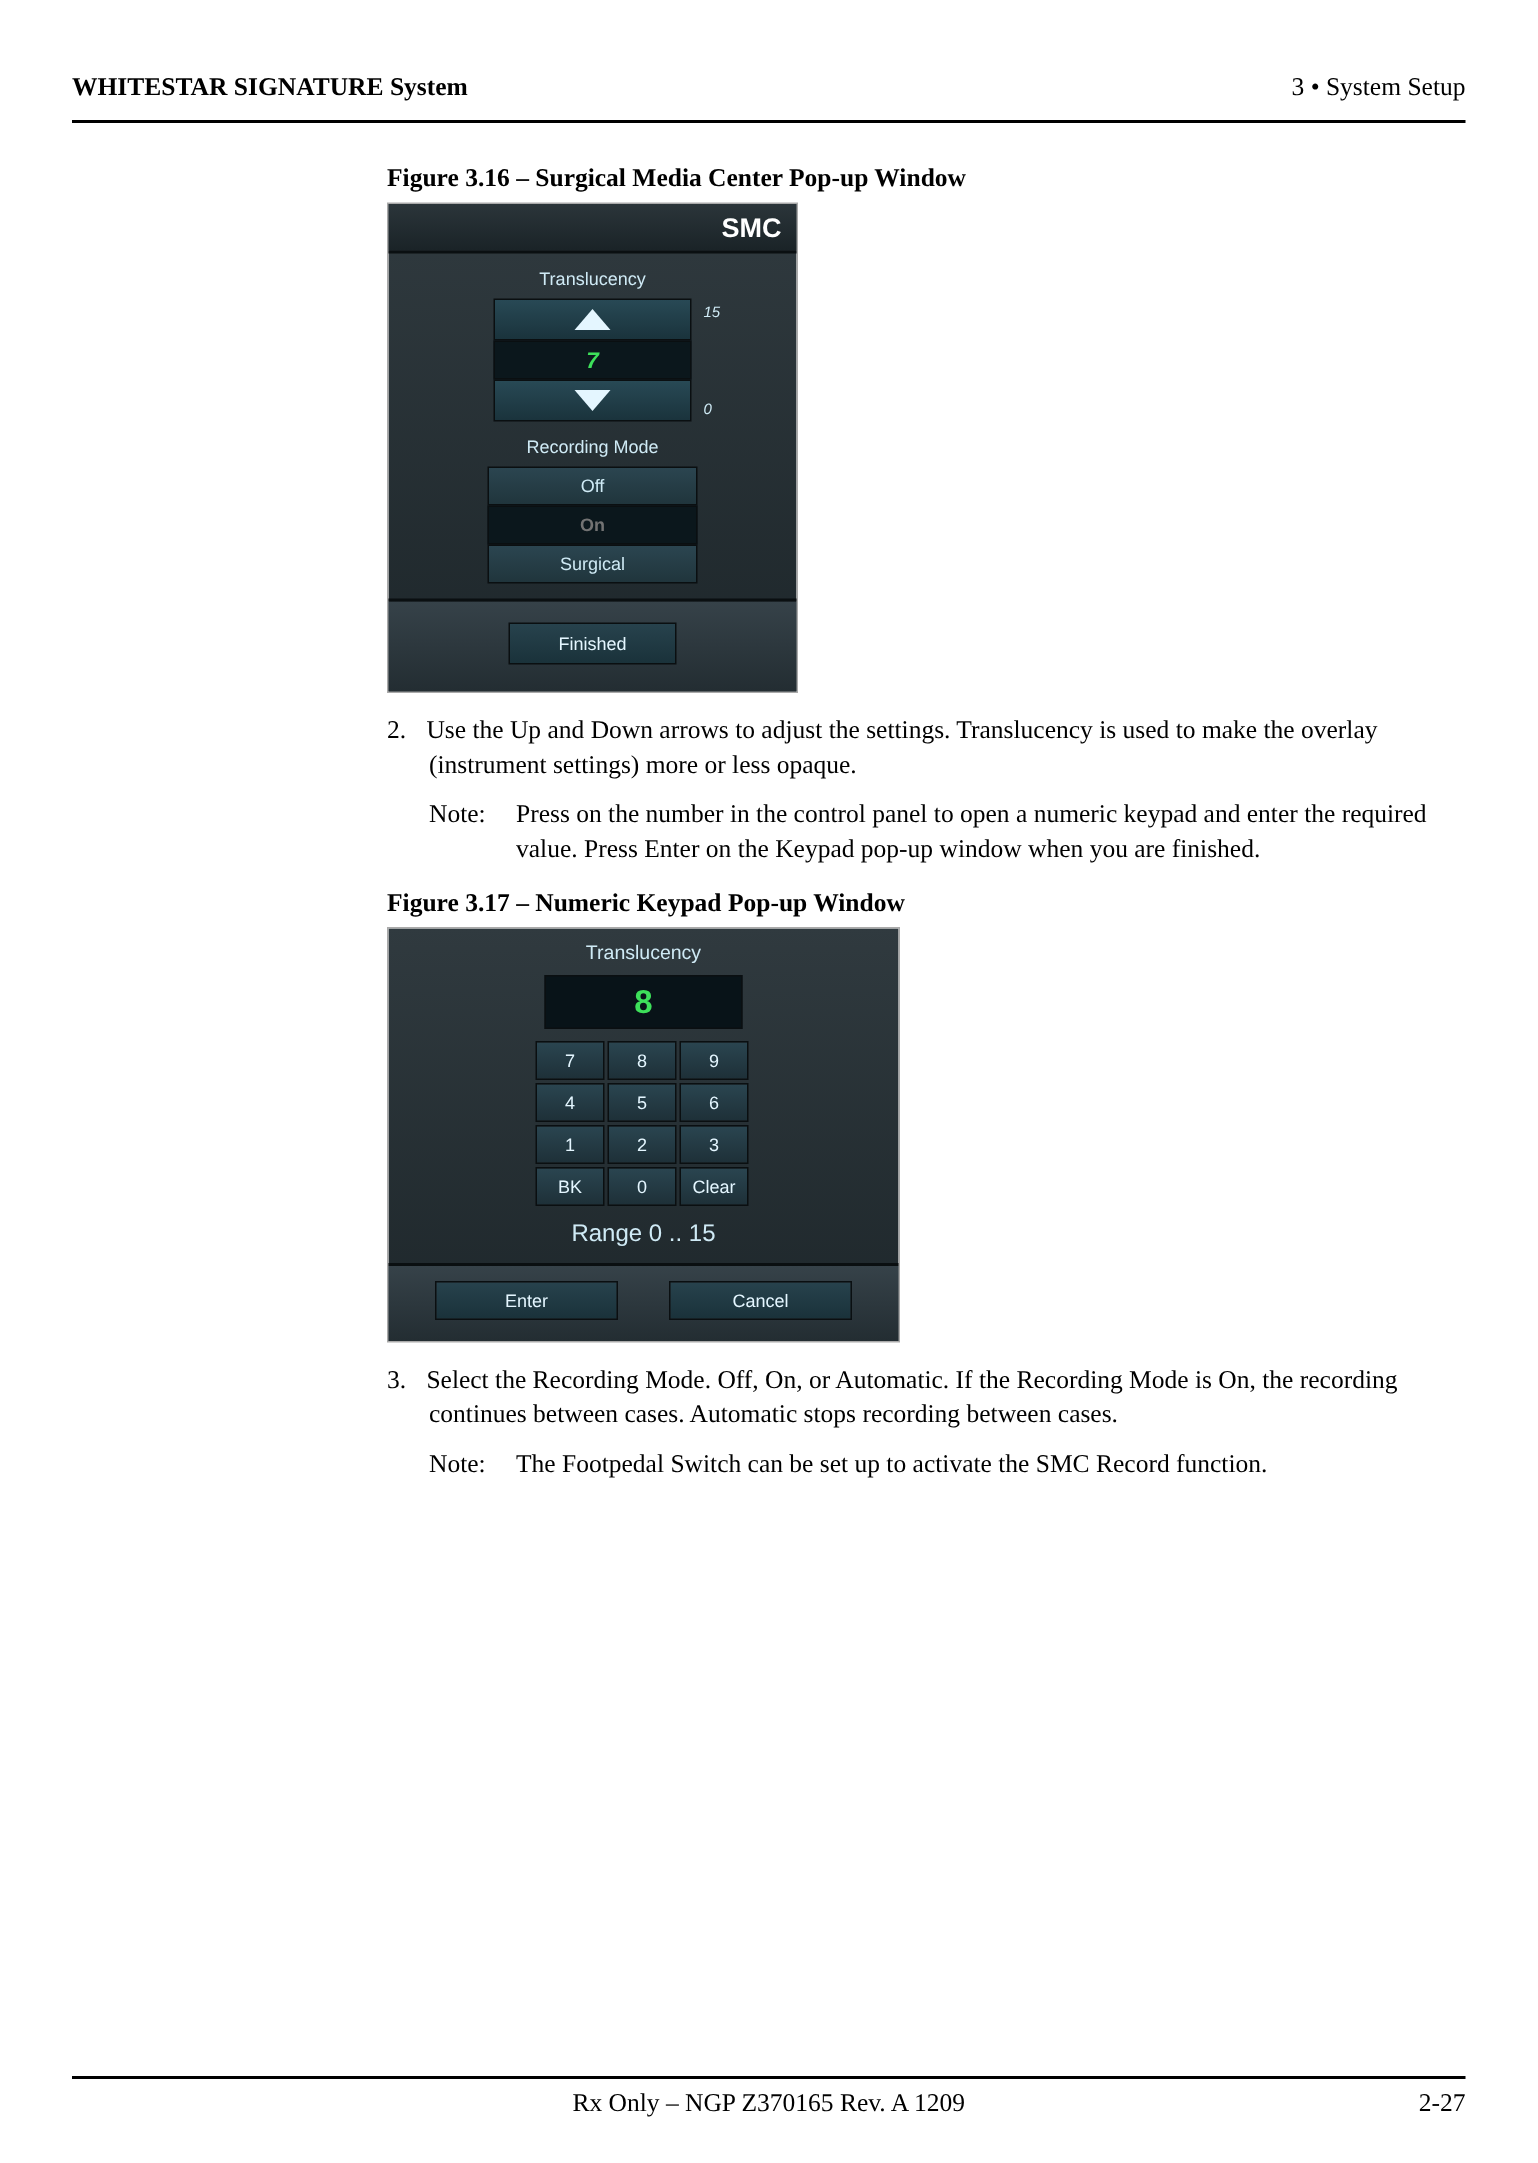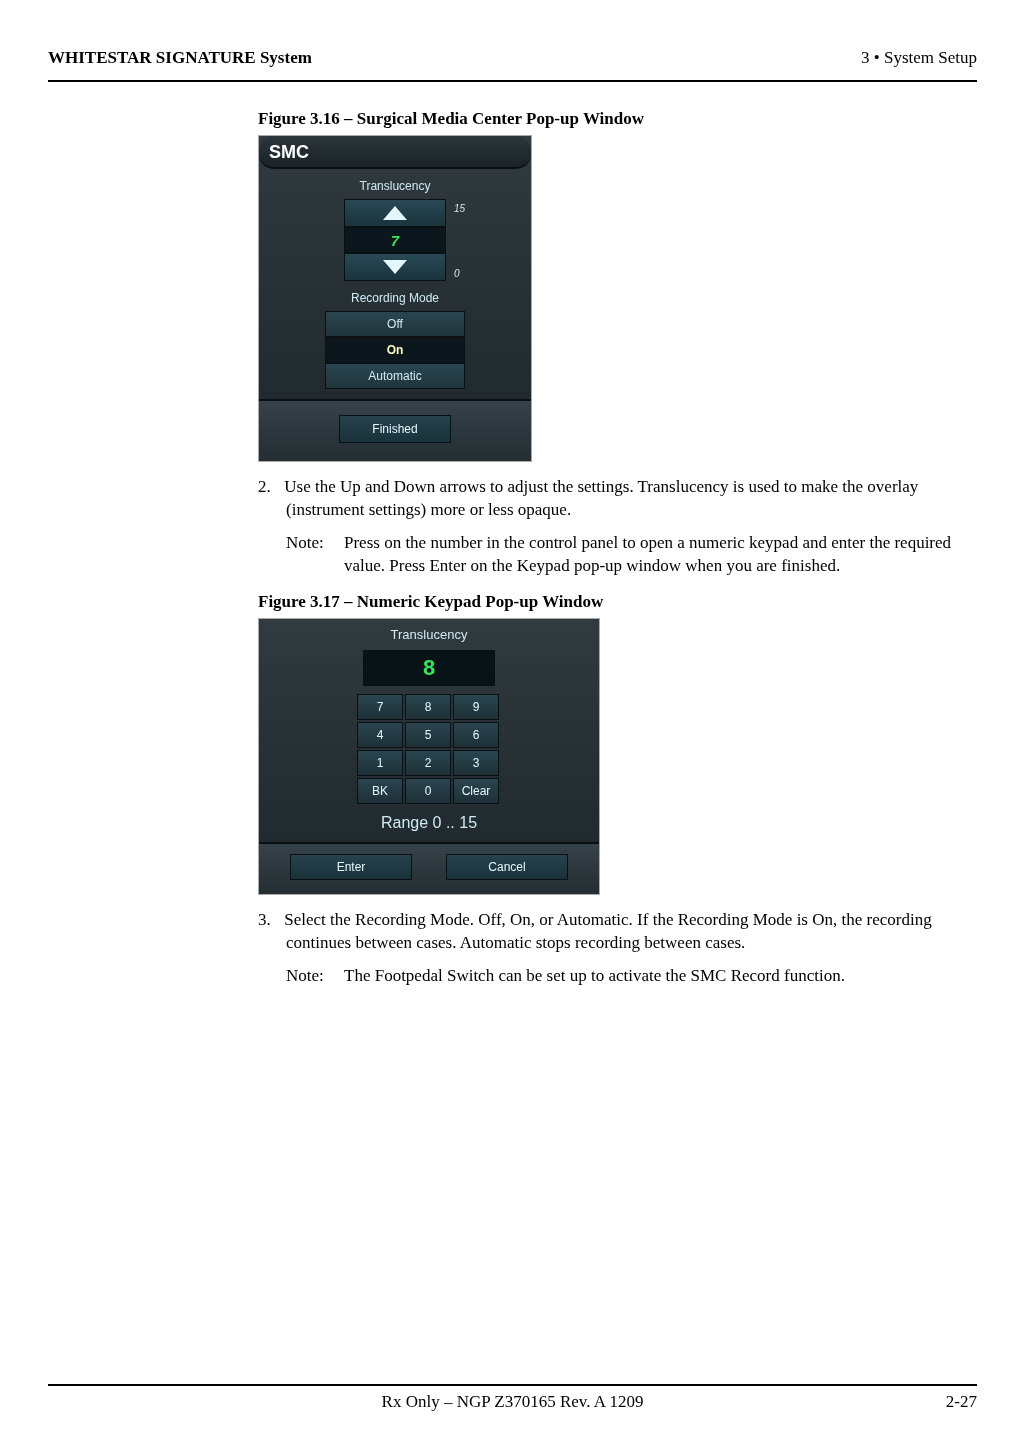--- a/index.html
+++ b/index.html
@@ -59,36 +59,36 @@
   .footbar .row .right { position:absolute; right:0;}
   
   .smc-panel {
     width: 272px;
     background: linear-gradient(#303a3f,#1d262a);
     border: 1px solid #aaa;
     font-family: Arial, Helvetica, sans-serif;
     color: #cfeaf5;
   }
   .smc-title {
+    text-align: right;
     padding: 6px 10px 4px;
     font-weight: bold;
     font-size: 18px;
     background: linear-gradient(#2b353a,#1a2327);
     border-bottom: 2px solid #0a0f11;
     color: #fff;
-    border-radius: 15px;
   }
   .smc-section-label {
     text-align: center;
     font-size: 12px;
     color: #cfeaf5;
     padding: 10px 0 6px;
   }
   .stepper {
-    width: 102px;
+    width: 132px;
     margin: 0 auto;
     position: relative;
     font-style: italic;
   }
   .stepper .arrow {
     height: 26px;
     background: linear-gradient(#284955,#1a333c);
     border:1px solid #0a0f11;
     display:flex; align-items:center; justify-content:center;
     cursor:pointer;
@@ -114,21 +114,21 @@
   .stepper .lim.bot { bottom: 2px; }
   .seg-list { width: 140px; margin: 0 auto 10px; }
   .seg-item {
     height: 24px; line-height:24px; text-align:center;
     font-size: 12px;
     background: linear-gradient(#2b4550,#20353c);
     border:1px solid #0a0f11;
     color:#cfeaf5;
     cursor:pointer;
   }
-  .seg-item.sel { background: #0b171c; color:#fef9c3; font-weight:bold;}
+  .seg-item.sel { background: #0b171c; color:#737373; font-weight:bold;}
   .finished-row { background: linear-gradient(#364249,#232d32); padding: 14px 12px 18px; border-top:2px solid #0a0f11;}
   .finished-btn {
     width: 110px; margin: 0 auto; height:26px; line-height:26px; text-align:center;
     font-size:12px; color:#e4f6ff;
     background: linear-gradient(#27424d,#1a323a);
     border:1px solid #0a0f11; cursor:pointer;
   }
   
   .kp-panel {
     width: 340px;
@@ -185,21 +185,21 @@
         <div class="lim top">15</div>
         <div class="arrow up"></div>
         <div class="value">7</div>
         <div class="arrow down"></div>
         <div class="lim bot">0</div>
       </div>
       <div class="smc-section-label">Recording Mode</div>
       <div class="seg-list">
         <div class="seg-item">Off</div>
         <div class="seg-item sel">On</div>
-        <div class="seg-item">Automatic</div>
+        <div class="seg-item">Surgical</div>
       </div>
       <div class="finished-row">
         <div class="finished-btn">Finished</div>
       </div>
     </div>
 
     <div class="step">
       <span class="num">2.</span>
       <span>Use the Up and Down arrows to adjust the settings. Translucency is used to make the overlay (instrument settings) more or less opaque.</span>
     </div>

